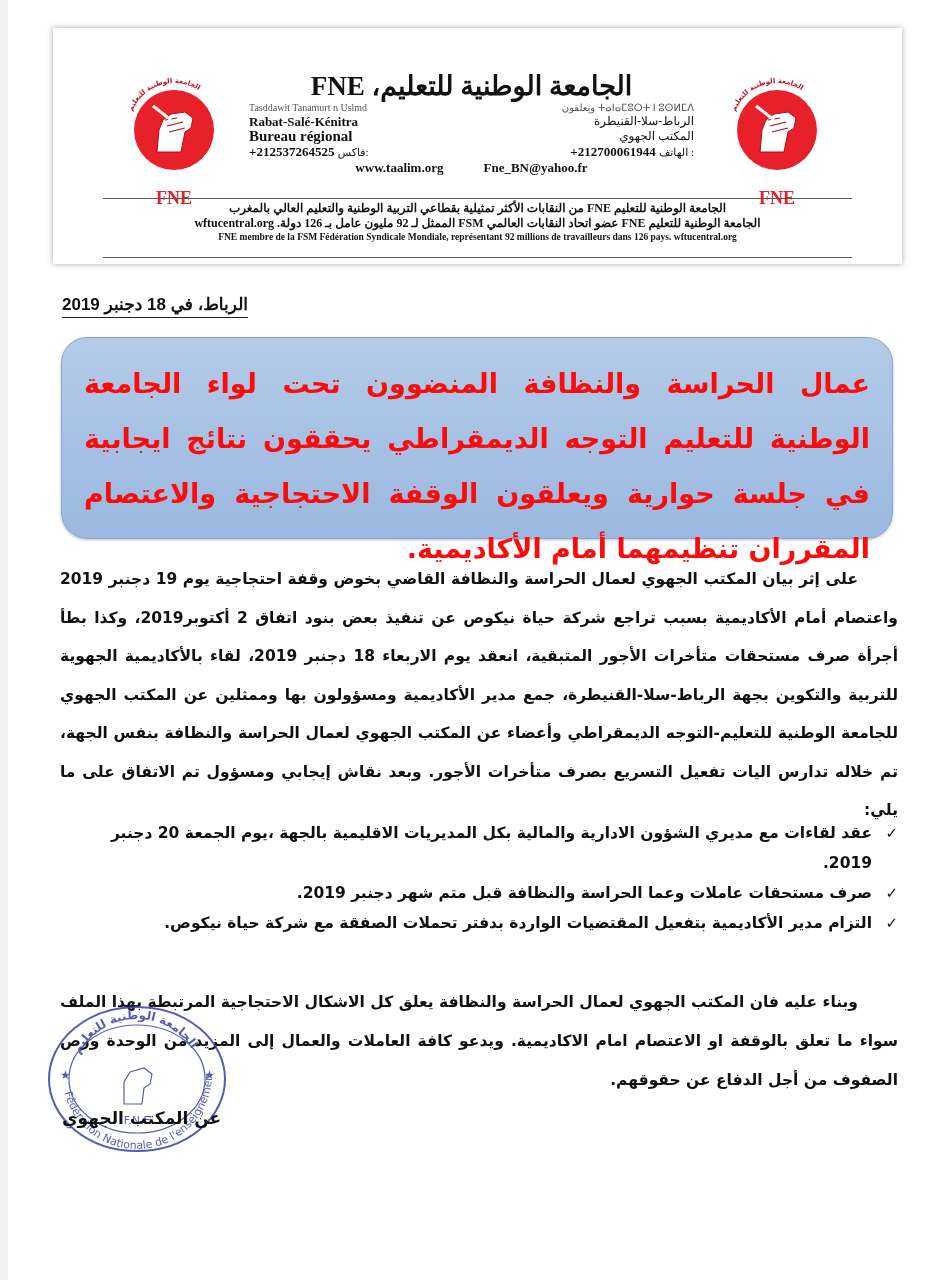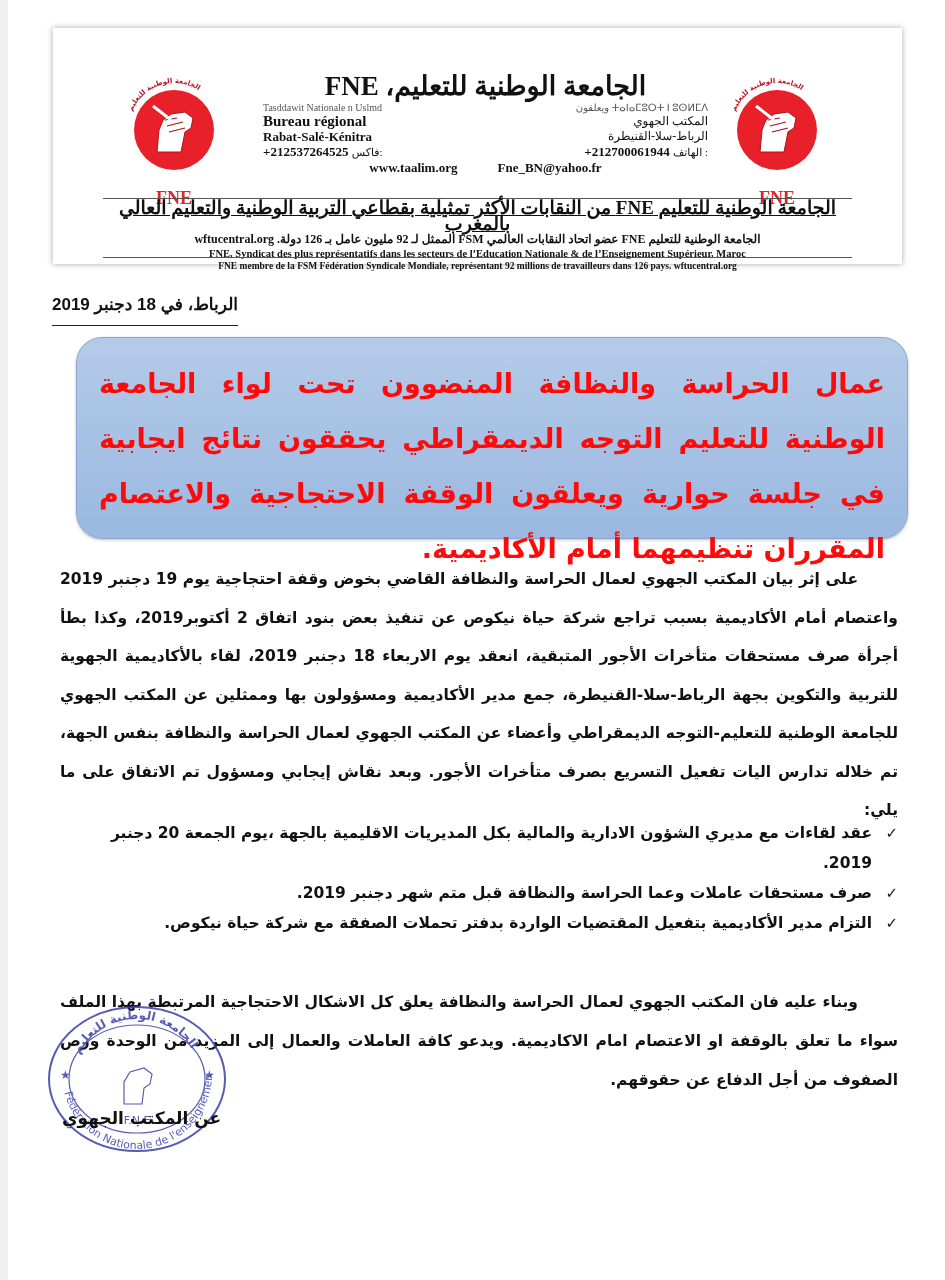--- a/index.html
+++ b/index.html
@@ -10,42 +10,42 @@
   .left-edge { position: absolute; left: 0; top: 0; width: 8px; height: 1280px; background: #f0f0f0; }
   
   .letterhead {
     position: absolute; left: 53px; top: 28px; width: 849px; height: 236px;
     background: #fff; box-shadow: 0 0 6px rgba(0,0,0,0.35);
   }
   .logo { position: absolute; top: 42px; width: 118px; height: 140px; }
   .logo.left { left: 62px; }
   .logo.right { left: 665px; }
   .logo svg { width: 118px; height: 140px; }
-  .lh-center { position: absolute; left: 210px; top: 42px; width: 445px; text-align: center; font-family: "Liberation Serif", serif; }
+  .lh-center { position: absolute; left: 196px; top: 42px; width: 445px; text-align: center; font-family: "Liberation Serif", serif; }
   .lh-title { font-size: 27px; font-weight: bold; direction: rtl; line-height: 32px; }
   .lh-fr { font-size: 17px; font-weight: bold; line-height: 20px; }
   .lh-tifi { font-size: 10px; color: #555; line-height: 12px; display: flex; justify-content: space-between; }
   .lh-row { display: flex; justify-content: space-between; font-size: 13px; font-weight: bold; line-height: 15px; }
   .lh-row .ar { direction: rtl; font-size: 12px; font-weight: normal; }
   .lh-row.big { font-size: 15px; }
   .lh-row.web { justify-content: center; gap: 40px; font-size: 13px; }
   .lh-divider { position: absolute; left: 50px; right: 50px; height: 1px; background: #555; }
   .lh-foot { position: absolute; left: 40px; right: 40px; text-align: center; font-family: "Liberation Serif", serif; }
-  .lh-foot .ar1 { direction: rtl; font-size: 19px; font-weight: bold; line-height: 16px; text-decoration: underline; }
+  .lh-foot .ar1 { direction: rtl; font-size: 12px; font-weight: bold; line-height: 16px; }
   .lh-foot .ar2 { direction: rtl; font-size: 12px; font-weight: bold; line-height: 15px; }
   .lh-foot .fr1 { font-size: 10.5px; font-weight: bold; line-height: 13px; }
   .lh-foot .fr2 { font-size: 9.5px; font-weight: bold; line-height: 12px; }
   
   .date-line {
-    position: absolute; left: 52px; top: 294px; font-size: 17px; font-weight: bold; direction: rtl;
-    border-bottom: 1.5px solid #222; padding-bottom: 10px; font-family: "Liberation Sans", sans-serif;
+    position: absolute; left: 62px; top: 294px; font-size: 17px; font-weight: bold; direction: rtl;
+    border-bottom: 1.5px solid #222; padding-bottom: 2px; font-family: "Liberation Sans", sans-serif;
   }
   
   .headline-box {
-    position: absolute; left: 76px; top: 337px; width: 830px; height: 200px; border-radius: 26px;
+    position: absolute; left: 61px; top: 337px; width: 830px; height: 200px; border-radius: 26px;
     background: linear-gradient(180deg, #b4cbe8 0%, #9ab8e0 100%);
     border: 1px solid #8aa6cf; box-shadow: 0 1px 3px rgba(0,0,0,0.25); text-decoration: underline;
   }
   .headline-text {
     position: absolute; right: 22px; left: 22px; top: 18px; direction: rtl; text-align: justify; text-align-last: right;
     color: #ff0a0a; font-size: 27px; font-weight: bold; line-height: 55px; font-family: "DejaVu Sans", sans-serif;
   }
   
   .body-text {
     position: absolute; left: 60px; width: 838px; direction: rtl; text-align: justify;
@@ -77,30 +77,30 @@
       <path d="M50,50 L62,48 M52,56 L68,52 M54,62 L70,58" stroke="#b01018" stroke-width="1.2" fill="none"></path>
       <path d="M38,36 L56,50" stroke="#fff" stroke-width="3"></path>
       <text font-size="7" fill="#c01020" font-weight="bold"><textPath href="#arcL" startOffset="12%">الجامعة الوطنية للتعليم</textPath></text>
       <text x="59" y="134" text-anchor="middle" font-family="Liberation Serif, serif" font-size="18" font-weight="bold" fill="#e8202a">FNE</text>
     </svg>
   </div>
 
   <div class="lh-center">
     <div class="lh-title">الجامعة الوطنية للتعليم، FNE</div>
     <div class="lh-tifi">
-      <span>Tasddawit Nationale n Uslmd</span>
+      <span>Tasddawit Tanamurt n Uslmd</span>
       <span>ويعلقون ⵜⴰⵏⴰⵎⵓⵔⵜ ⵏ ⵓⵙⵍⵎⴷ</span>
+    </div>
+    <div class="lh-row">
+      <span>Rabat-Salé-Kénitra</span>
+      <span class="ar">الرباط-سلا-القنيطرة</span>
     </div>
     <div class="lh-row big">
       <span>Bureau régional</span>
       <span class="ar">المكتب الجهوي</span>
-    </div>
-    <div class="lh-row">
-      <span>Rabat-Salé-Kénitra</span>
-      <span class="ar">الرباط-سلا-القنيطرة</span>
     </div>
     <div class="lh-row">
       <span><span>+212537264525</span> <span style="font-weight:normal;font-size:11px">فاكس:</span></span>
       <span><span>+212700061944</span> <span style="font-weight:normal;font-size:11px">الهاتف :</span></span>
     </div>
     <div class="lh-row web">
       <span>www.taalim.org</span>
       <span>Fne_BN@yahoo.fr</span>
     </div>
   </div>
@@ -116,21 +116,20 @@
       <path d="M38,36 L56,50" stroke="#fff" stroke-width="3"></path>
       <text font-size="7" fill="#c01020" font-weight="bold"><textPath href="#arcR" startOffset="12%">الجامعة الوطنية للتعليم</textPath></text>
       <text x="59" y="134" text-anchor="middle" font-family="Liberation Serif, serif" font-size="18" font-weight="bold" fill="#e8202a">FNE</text>
     </svg>
   </div>
 
   <div class="lh-divider" style="top:170px"></div>
   <div class="lh-foot" style="top:172px">
     <div class="ar1">الجامعة الوطنية للتعليم FNE من النقابات الأكثر تمثيلية بقطاعي التربية الوطنية والتعليم العالي بالمغرب</div>
     <div class="ar2">الجامعة الوطنية للتعليم FNE عضو اتحاد النقابات العالمي FSM الممثل لـ 92 مليون عامل بـ 126 دولة. wftucentral.org</div>
-    <div class="fr1">FNE, Syndicat des plus représentatifs dans les secteurs de l’Education Nationale &amp; de l’Enseignement Supérieur, Maroc</div>
     <div class="fr2">FNE membre de la FSM Fédération Syndicale Mondiale, représentant 92 millions de travailleurs dans 126 pays. wftucentral.org</div>
   </div>
   <div class="lh-divider" style="top:229px"></div>
 </div>
 
 <div class="date-line">الرباط، في 18 دجنبر 2019</div>
 
 <div class="headline-box">
   <div class="headline-text">عمال الحراسة والنظافة المنضوون تحت لواء الجامعة الوطنية للتعليم التوجه الديمقراطي يحققون نتائج ايجابية في جلسة حوارية ويعلقون الوقفة الاحتجاجية والاعتصام المقرران تنظيمهما أمام الأكاديمية.</div>
 </div>

